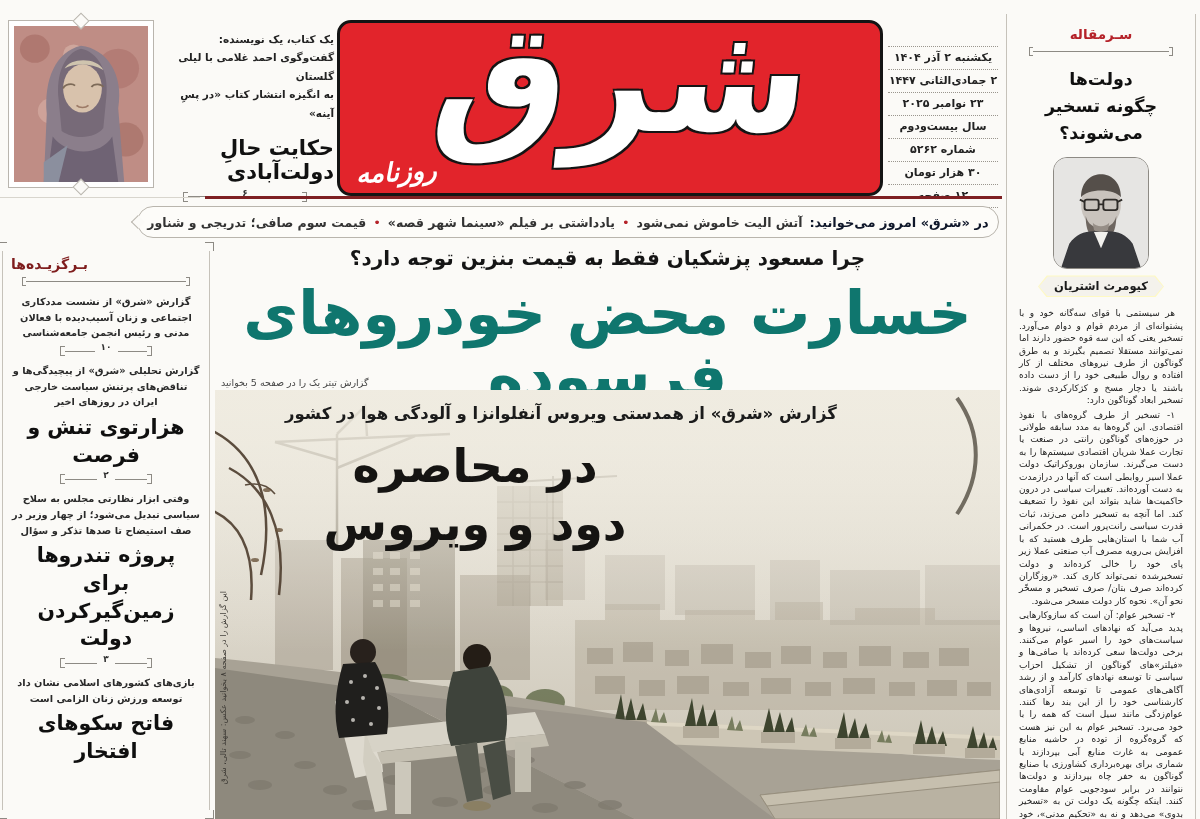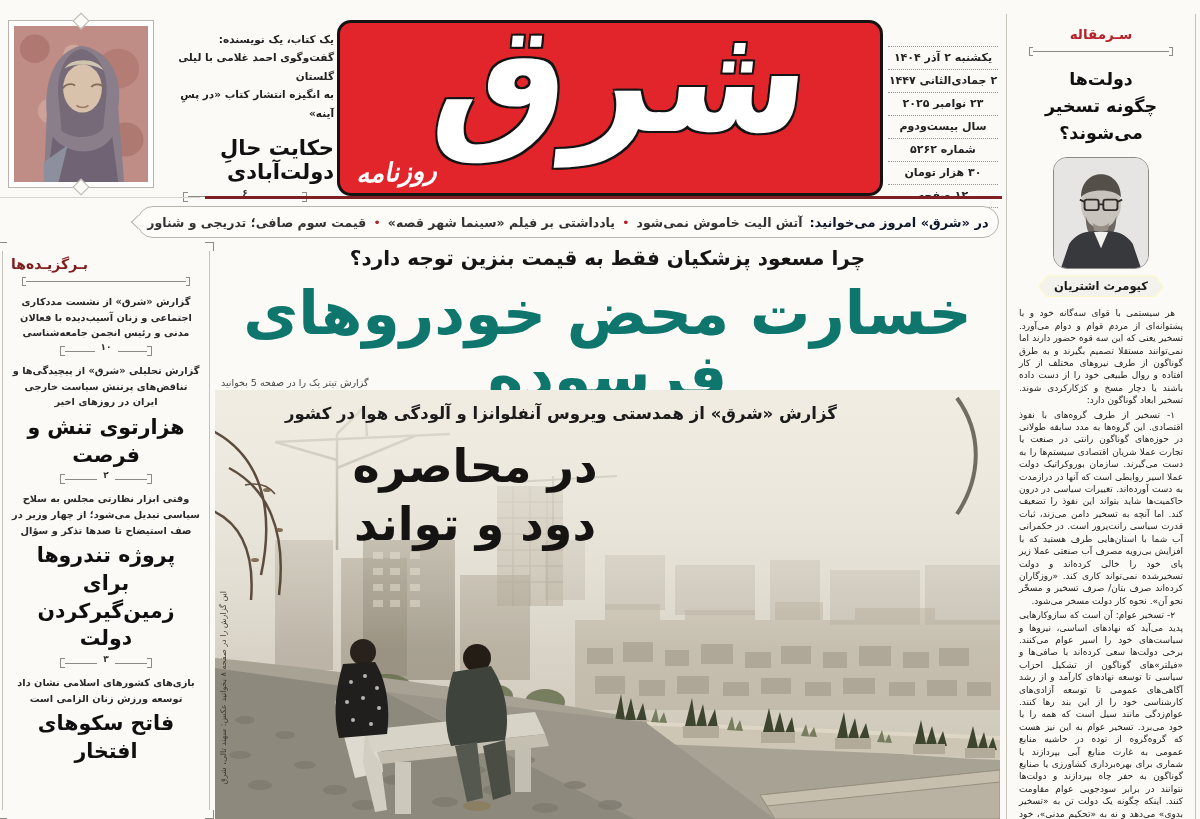--- a/index.html
+++ b/index.html
@@ -442,21 +442,21 @@
       <ellipse cx="52" cy="100" rx="4" ry="2"></ellipse>
         <ellipse cx="64" cy="140" rx="4" ry="2"></ellipse>
         <ellipse cx="40" cy="170" rx="4" ry="2"></ellipse>
     </g>
 
     <path d="M742,8 C768,44 766,88 742,124" stroke="#5c564a" stroke-width="4" fill="none" opacity="0.85"></path>
   </svg>
 
   <div id="photo-kicker">گزارش «شرق» از همدستی ویروس آنفلوانزا و آلودگی هوا در کشور</div>
   <div id="photo-title" class="pre">در محاصره
-دود و تواند</div>
+دود و ویروس</div>
 </div>
 <div class="abs" id="photo-caption">این گزارش را در صفحه ۸ بخوانید        عکس: سهند تالی، شرق</div>
 
 <div class="abs" id="editorial">
   <div class="corner tl"></div>
   <div class="corner tr"></div>
   <div id="edit-section">سـرمقاله</div>
   <div class="orn-plain">
     <span class="br l"></span>
       <span class="ln"></span>

